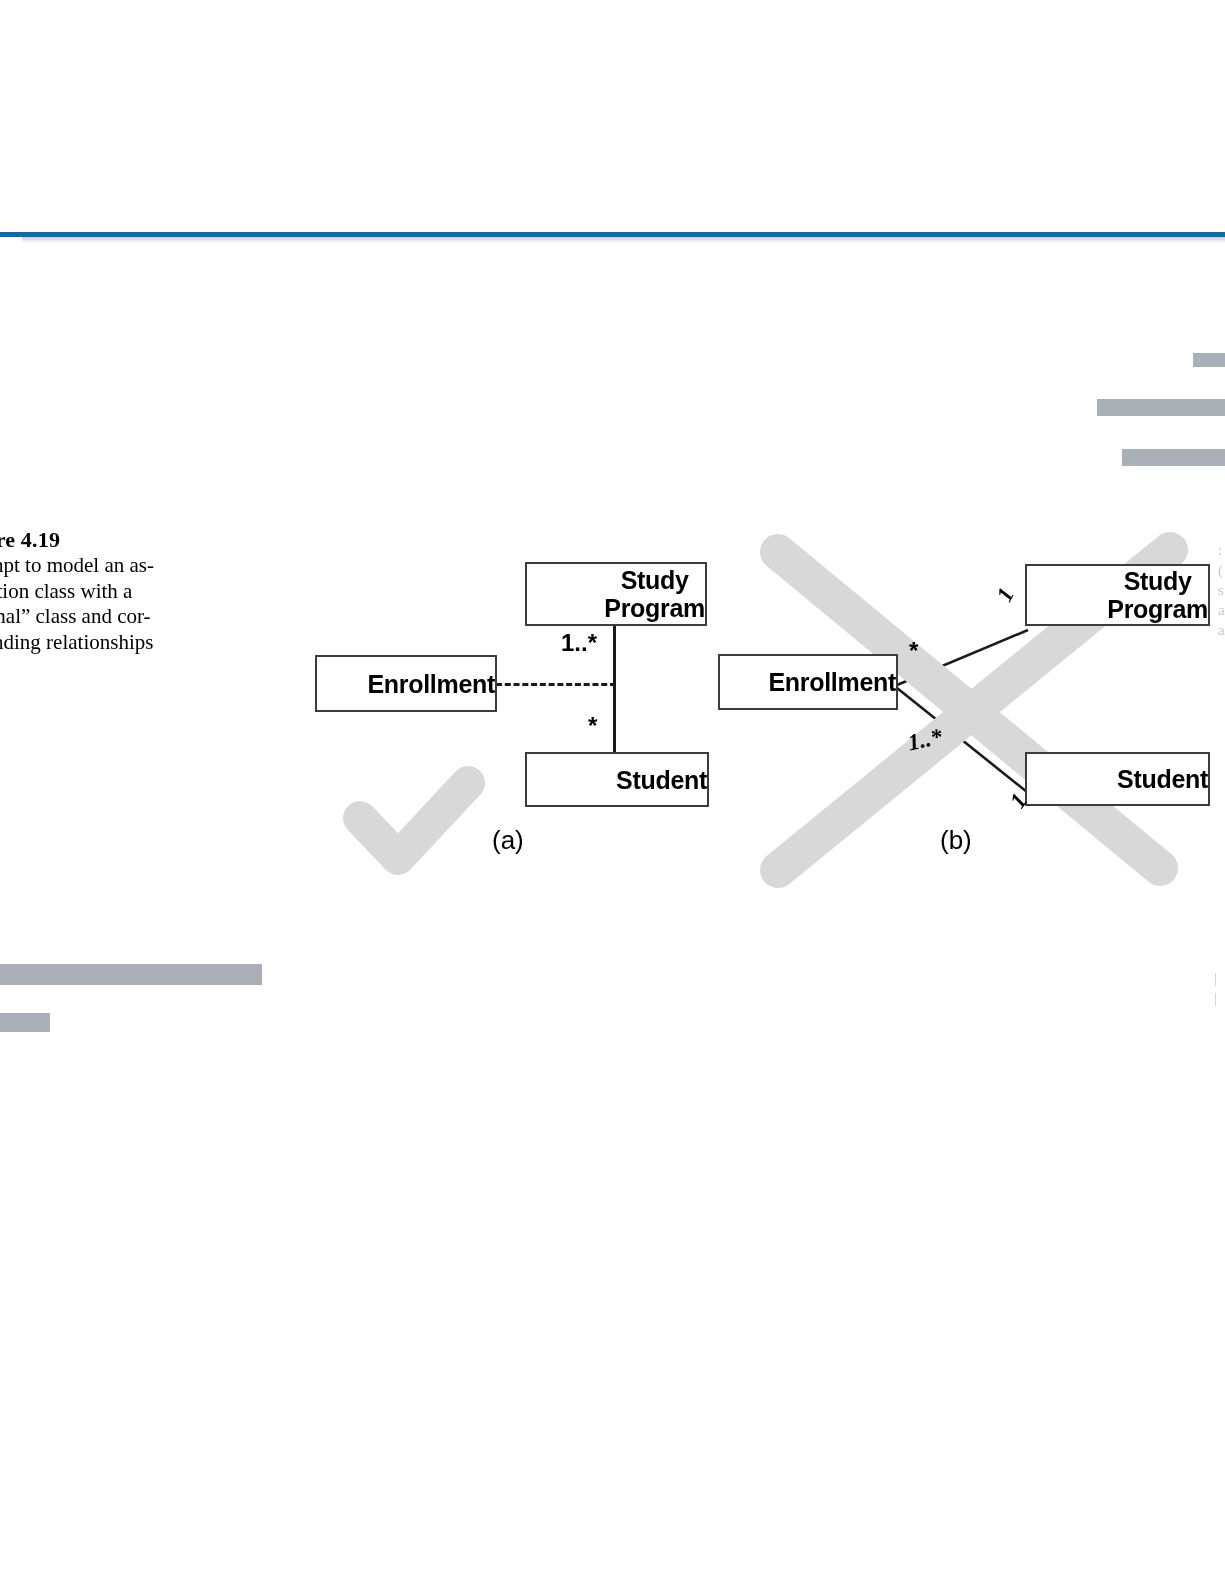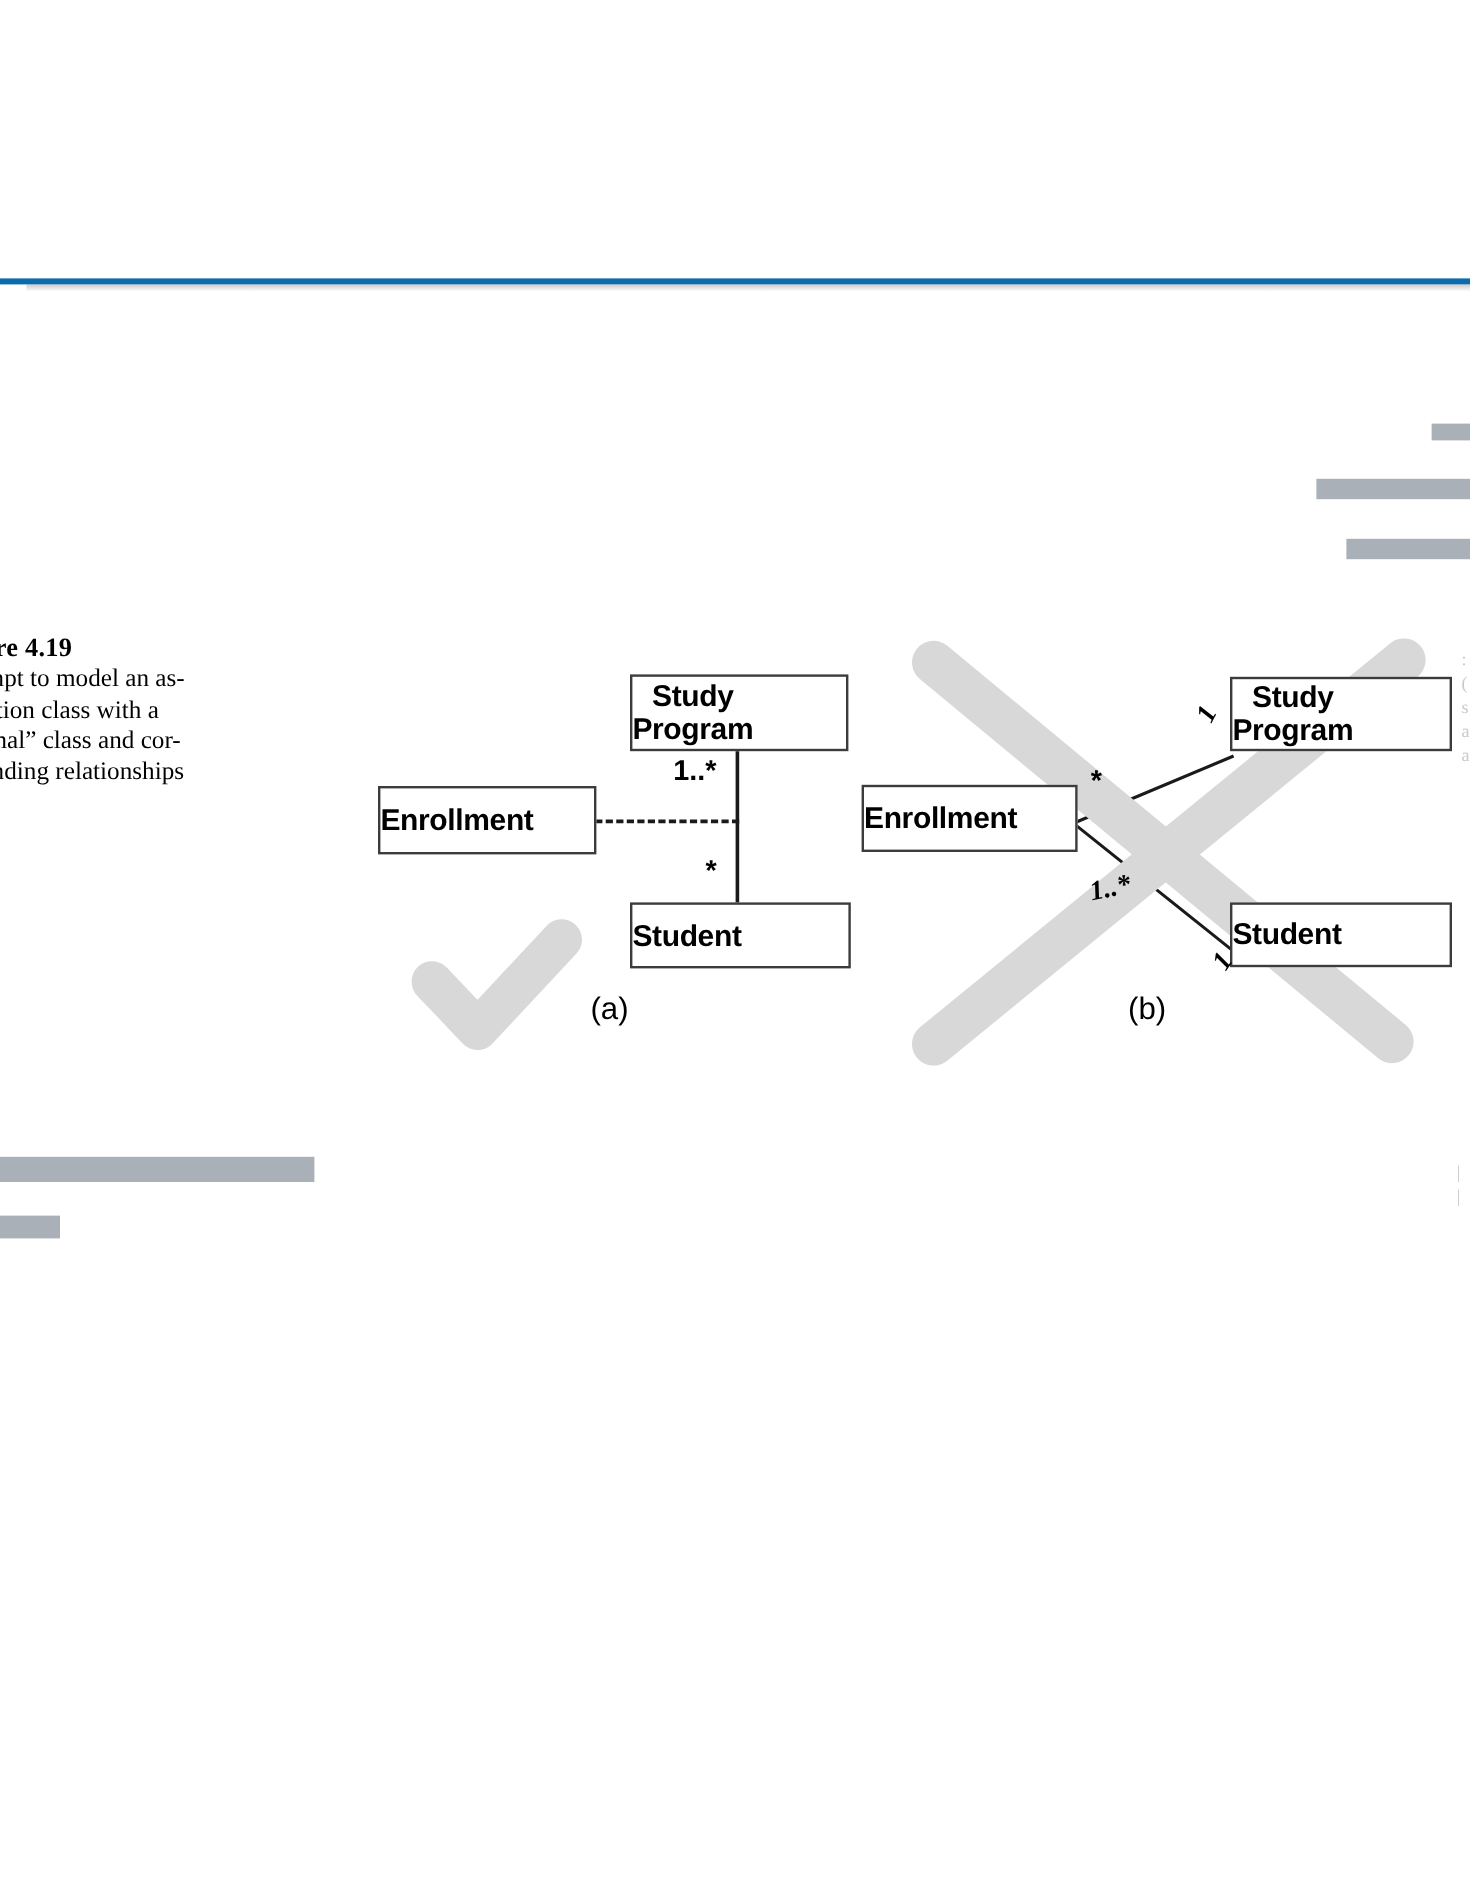--- a/index.html
+++ b/index.html
@@ -70,21 +70,21 @@
     width: 925px;
     height: 400px;
   }
   .uml-box {
     position: absolute;
     box-sizing: border-box;
     border: 2.5px solid #3c3c3c;
     background: #ffffff;
     display: flex;
     align-items: center;
-    justify-content: flex-start;
+    justify-content: flex-end;
     text-align: center;
     font-family: "Liberation Sans", sans-serif;
     font-weight: bold;
     font-size: 25px;
     line-height: 28px;
     color: #000000;
     letter-spacing: -0.3px;
     z-index: 4;
   }
   .mult {

